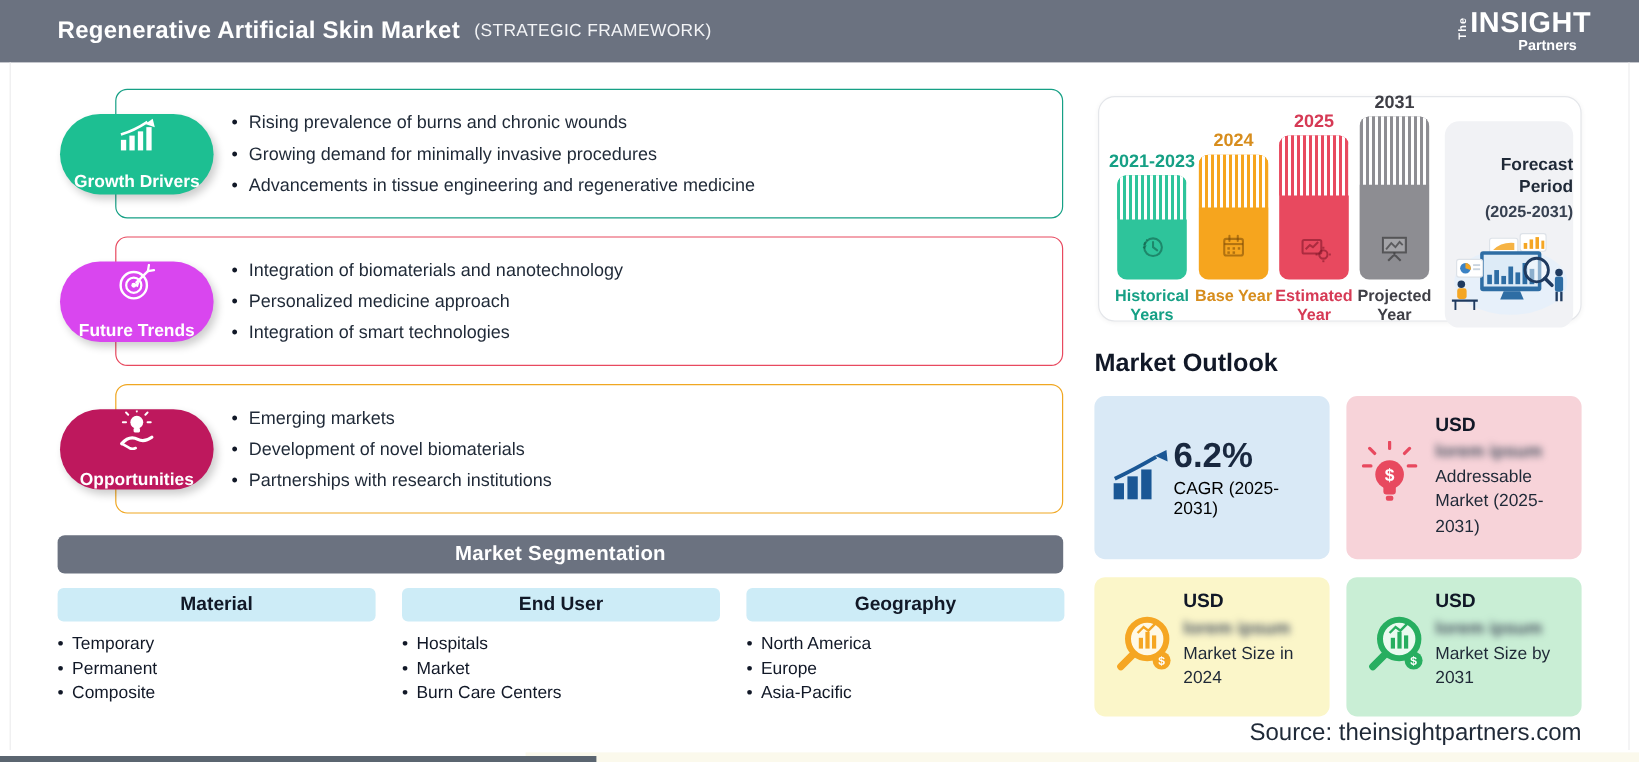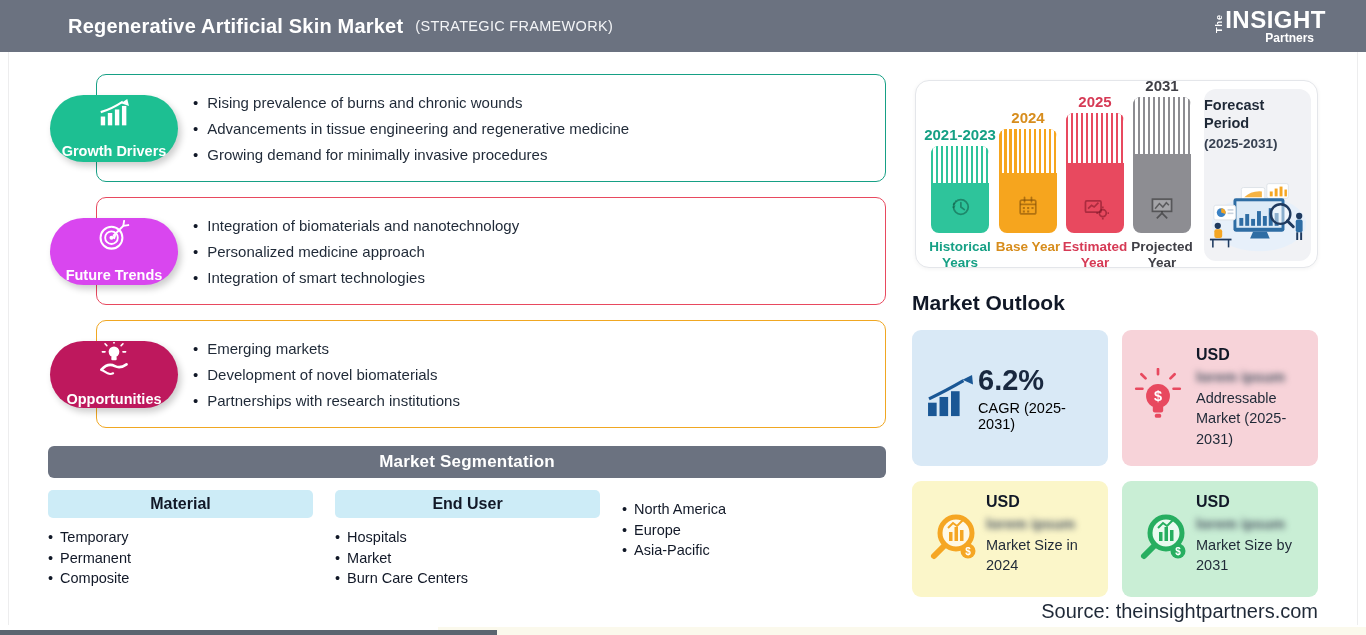--- a/index.html
+++ b/index.html
@@ -6,21 +6,21 @@
   html,body { background:#e9e9e9; }
   .slide {
     position:relative; width:1366px; height:635px; background:#ffffff;
     overflow:hidden; font-family:"Liberation Sans", sans-serif;
   }
   .frame-line { position:absolute; top:52px; bottom:10px; width:1px; background:#ededee; }
   .frame-l { left:8px; } .frame-r { right:8px; }
 
   
   .header { position:absolute; left:0; top:0; width:100%; height:52px; background:#6b7280;
-    display:flex; align-items:center; padding:0 30px 0 68px; }
+    display:flex; align-items:center; padding:0 30px 0 48px; }
   .header-title { color:#fff; font-size:20px; font-weight:bold; letter-spacing:.2px; }
   .header-subtitle { color:#f3f4f6; font-size:14.5px; margin-left:12px; font-weight:500; letter-spacing:.3px; }
   .logo { margin-left:auto; display:flex; align-items:flex-start; color:#fff; position:relative; padding-right:10px; }
   .logo-the { writing-mode:vertical-rl; transform:rotate(180deg); font-size:9px; font-weight:bold;
     letter-spacing:1px; margin-top:6px; margin-right:1px; }
   .logo-main { display:flex; flex-direction:column; align-items:flex-end; }
   .logo-insight { font-size:24px; font-weight:800; letter-spacing:.5px; line-height:1; position:relative; }
   .logo-partners { font-size:12px; font-weight:bold; margin-top:-1px; margin-right:12px; }
 
   
@@ -67,22 +67,22 @@
   .tb4 { left:217px; top:16px; height:136px; --c:#8d8d92; --lc:#3f3f46; }
   .tl-year { position:absolute; bottom:100%; left:50%; transform:translateX(-50%); margin-bottom:3px;
     font-weight:bold; font-size:15px; color:var(--lc); white-space:nowrap; }
   .tl-ico { position:absolute; bottom:9px; left:50%; transform:translateX(-50%); opacity:.8; }
   .tl-cap { position:absolute; top:158px; width:72px; text-align:center; font-size:13.5px;
     font-weight:bold; line-height:1.15; color:var(--lc); }
   .cap1 { left:8px;   --lc:#16a085; }
   .cap2 { left:76px;  --lc:#d78d1d; }
   .cap3 { left:143px; --lc:#d63a55; }
   .cap4 { left:210px; --lc:#3f3f46; }
-  .fp { position:absolute; left:288px; top:8px; width:107px; height:172px; background:#f1f2f5;
-    border-radius:12px; text-align:left; padding-top:7px; }
+  .fp { position:absolute; left:288px; top:20px; width:107px; height:172px; background:#f1f2f5;
+    border-radius:12px; text-align:right; padding-top:28px; }
   .fp-t { font-size:14.5px; font-weight:bold; color:#1f2937; line-height:1.25; }
   .fp-r { font-size:13.5px; font-weight:bold; color:#374151; margin-top:4px; }
   .fp-ill { position:absolute; left:2px; bottom:3px; }
 
   
   .mo-h { position:absolute; left:912px; top:291px; font-size:21px; font-weight:bold; color:#111827; }
   .card { position:absolute; border-radius:9px; }
   .k1 { left:912px; top:330px; width:196px; height:136px; background:#d9e9f6;
     display:flex; align-items:center; padding:0 12px 0 14px; gap:2px; }
   .k1-val { font-size:29px; font-weight:800; color:#19283f; line-height:1.15; }
@@ -117,22 +117,22 @@
         <span class="logo-partners">Partners</span>
       </div>
     </div>
   </div>
   <div class="frame-line frame-l"></div>
   <div class="frame-line frame-r"></div>
 
   <div class="callout c1">
     <ul>
       <li>Rising prevalence of burns and chronic wounds</li>
+      <li>Growing demand for minimally invasive procedures</li>
       <li>Advancements in tissue engineering and regenerative medicine</li>
-      <li>Growing demand for minimally invasive procedures</li>
     </ul>
   </div>
   <div class="badge b1">
     <span>
       <svg width="40" height="30" viewBox="0 0 44 34">
         <rect x="7" y="21" width="5" height="10" fill="#fff"></rect>
         <rect x="15" y="17" width="5" height="14" fill="#fff"></rect>
         <rect x="23" y="13" width="5" height="18" fill="#fff"></rect>
         <rect x="31" y="9" width="5" height="22" fill="#fff"></rect>
         <path d="M7 16 Q20 12 32 4" stroke="#fff" stroke-width="2.4" fill="none"></path>
@@ -195,20 +195,21 @@
   </div>
   <div class="seg-col sc2">
     <div class="seg-head">End User</div>
     <ul>
       <li>Hospitals</li>
       <li>Market</li>
       <li>Burn Care Centers</li>
     </ul>
   </div>
   <div class="seg-col sc3">
+    <div class="seg-head">Geography</div>
     <ul>
       <li>North America</li>
       <li>Europe</li>
       <li>Asia-Pacific</li>
     </ul>
   </div>
 
   <div class="tl">
     <div class="tl-bar tb1">
       <span class="tl-year">2021-2023</span>

